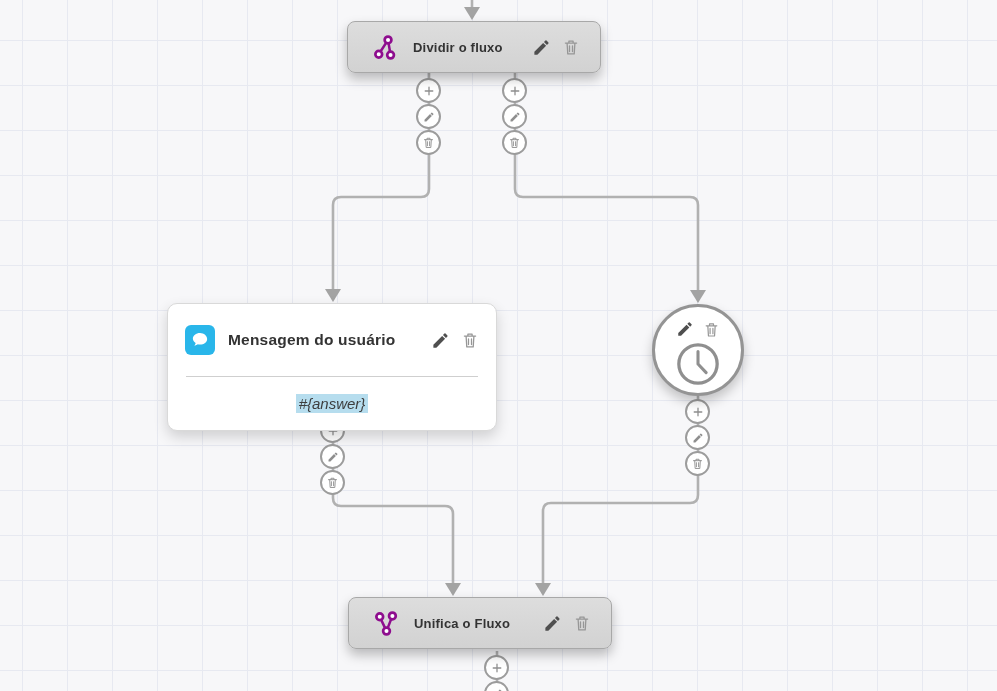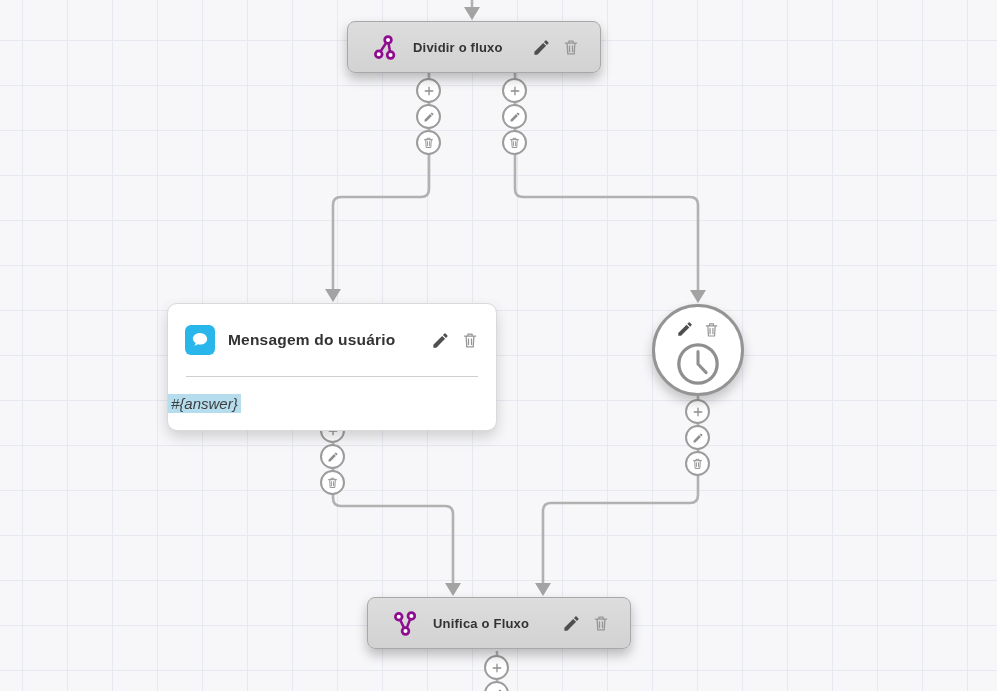--- a/index.html
+++ b/index.html
@@ -29,21 +29,21 @@
   .node-title{font-weight:bold;font-size:13px;color:#333;margin-left:14px;white-space:nowrap;letter-spacing:.2px;}
   .action-edit{margin-left:auto;display:flex;cursor:pointer;}
   .action-delete{margin-left:11px;display:flex;cursor:pointer;}
   .node-card{
     width:330px;background:#fff;border:1px solid #d9d9d9;border-radius:10px;
     box-shadow:0 6px 14px rgba(0,0,0,.16);cursor:grab;
   }
   .card-header{display:flex;align-items:center;height:56px;padding:8px 17px;}
   .card-header .node-title{margin-left:13px;font-size:15.5px;}
   .card-divider{border-top:1px solid #cfcfcf;margin:0 18px;}
-  .card-body{height:53px;display:flex;align-items:center;justify-content:flex-start;}
+  .card-body{height:53px;display:flex;align-items:center;justify-content:center;}
   .variable-chip{
     font-style:italic;font-size:15px;color:#3d3d3d;
     background:#b6ddee;padding:1px 3px;white-space:nowrap;
   }
   .blue-icon-box{
     width:30px;height:30px;border-radius:6px;background:#29b6ea;
     display:flex;align-items:center;justify-content:center;flex:none;
   }
   .circle-node{
     width:92px;height:92px;border-radius:50%;background:#fff;
@@ -243,21 +243,21 @@
           <use href="#ic-pencil"></use>
         </svg>
       </div>
     <div class="circle-btn">
         <svg width="13" height="13">
           <use href="#ic-trash"></use>
         </svg>
       </div>
   </div>
 
-  <div class="node node-bar" style="left:367px;top:597px;width:264px;">
+  <div class="node node-bar" style="left:348px;top:597px;width:264px;">
     <svg width="27" height="27">
         <use href="#ic-merge"></use>
       </svg>
     <span class="node-title">Unifica o Fluxo</span>
     <span class="action-edit">
       <svg width="19" height="19" style="color:#4f4f4f">
           <use href="#ic-pencil"></use>
         </svg>
     </span>
     <span class="action-delete">

